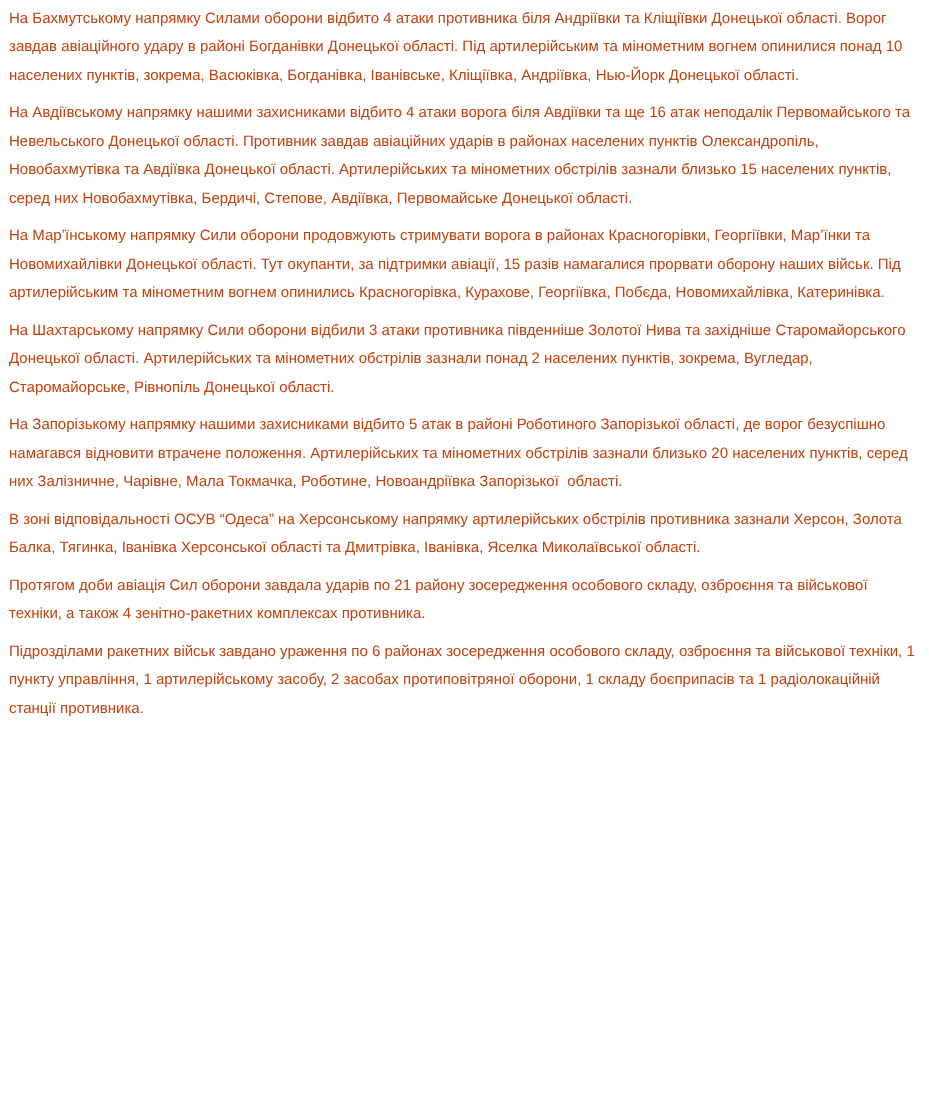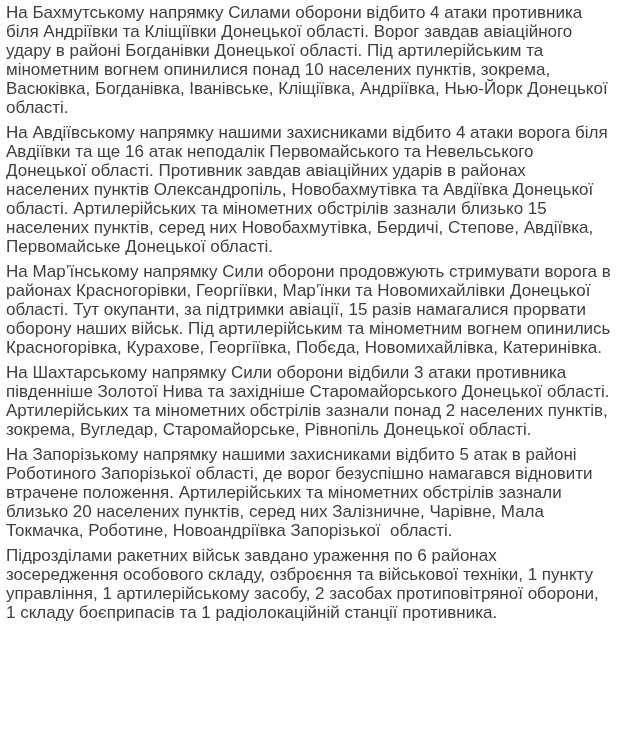--- a/index.html
+++ b/index.html
@@ -12,23 +12,23 @@
     height: 737px;
     overflow: hidden;
     box-sizing: border-box;
   }
   .report {
     box-sizing: border-box;
     width: 619px;
     height: 551px;
     padding: 3px 7px 2px 6px;
     font-family: "Liberation Sans", "DejaVu Sans", sans-serif;
-    font-size: 17px;
+    font-size: 10px;
     line-height: 19px;
-    color: #404040;
+    color: #c2410c;
     background: #ffffff;
     -webkit-font-smoothing: antialiased;
   }
   .report p {
     margin: 0 0 6px 0;
     padding: 0;
     white-space: pre-wrap;
     text-align: left;
   }
   .report p:last-child {
@@ -37,14 +37,16 @@
 </style>
 </head>
 <body>
 
 <div class="report">
   <p>На Бахмутському напрямку Силами оборони відбито 4 атаки противника біля Андріївки та Кліщіївки Донецької області. Ворог завдав авіаційного удару в районі Богданівки Донецької області. Під артилерійським та мінометним вогнем опинилися понад 10 населених пунктів, зокрема, Васюківка, Богданівка, Іванівське, Кліщіївка, Андріївка, Нью-Йорк Донецької області.</p>
   <p>На Авдіївському напрямку нашими захисниками відбито 4 атаки ворога біля Авдіївки та ще 16 атак неподалік Первомайського та Невельського Донецької області. Противник завдав авіаційних ударів в районах населених пунктів Олександропіль, Новобахмутівка та Авдіївка Донецької області. Артилерійських та мінометних обстрілів зазнали близько 15 населених пунктів, серед них Новобахмутівка, Бердичі, Степове, Авдіївка, Первомайське Донецької області.</p>
   <p>На Мар’їнському напрямку Сили оборони продовжують стримувати ворога в районах Красногорівки, Георгіївки, Мар’їнки та Новомихайлівки Донецької області. Тут окупанти, за підтримки авіації, 15 разів намагалися прорвати оборону наших військ. Під артилерійським та мінометним вогнем опинились Красногорівка, Курахове, Георгіївка, Побєда, Новомихайлівка, Катеринівка.</p>
   <p>На Шахтарському напрямку Сили оборони відбили 3 атаки противника південніше Золотої Нива та західніше Старомайорського Донецької області. Артилерійських та мінометних обстрілів зазнали понад 2 населених пунктів, зокрема, Вугледар, Старомайорське, Рівнопіль Донецької області.</p>
   <p>На Запорізькому напрямку нашими захисниками відбито 5 атак в районі Роботиного Запорізької області, де ворог безуспішно намагався відновити втрачене положення. Артилерійських та мінометних обстрілів зазнали близько 20 населених пунктів, серед них Залізничне, Чарівне, Мала Токмачка, Роботине, Новоандріївка Запорізької  області.</p>
+  <p>В зоні відповідальності ОСУВ “Одеса” на Херсонському напрямку артилерійських обстрілів противника зазнали Херсон, Золота Балка, Тягинка, Іванівка Херсонської області та Дмитрівка, Іванівка, Яселка Миколаївської області.</p>
+  <p>Протягом доби авіація Сил оборони завдала ударів по 21 району зосередження особового складу, озброєння та військової техніки, а також 4 зенітно-ракетних комплексах противника.</p>
   <p>Підрозділами ракетних військ завдано ураження по 6 районах зосередження особового складу, озброєння та військової техніки, 1 пункту управління, 1 артилерійському засобу, 2 засобах протиповітряної оборони, 1 складу боєприпасів та 1 радіолокаційній станції противника.</p>
 </div>
 
 </body></html>

